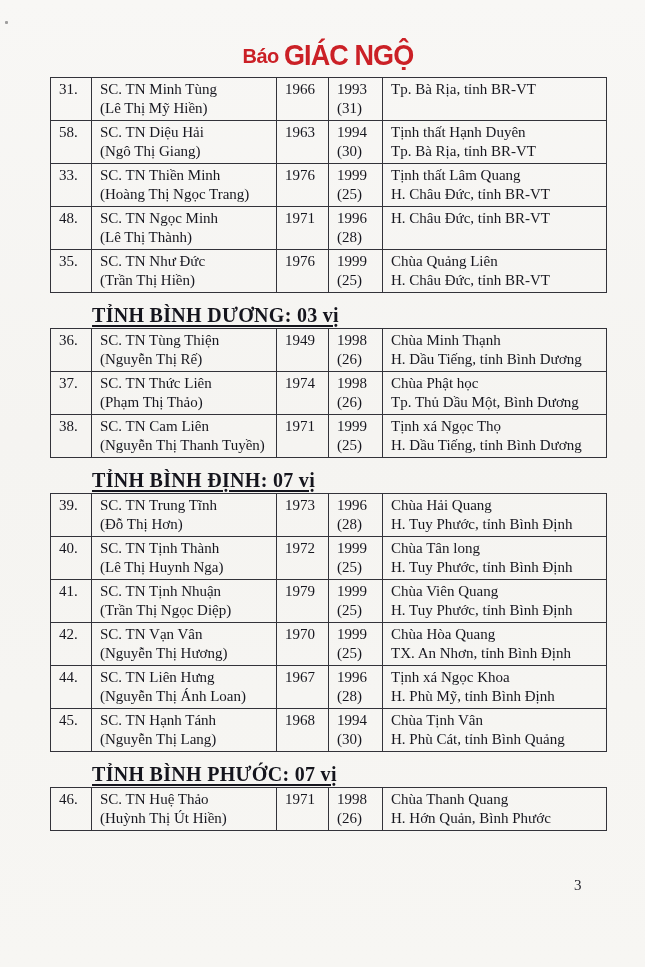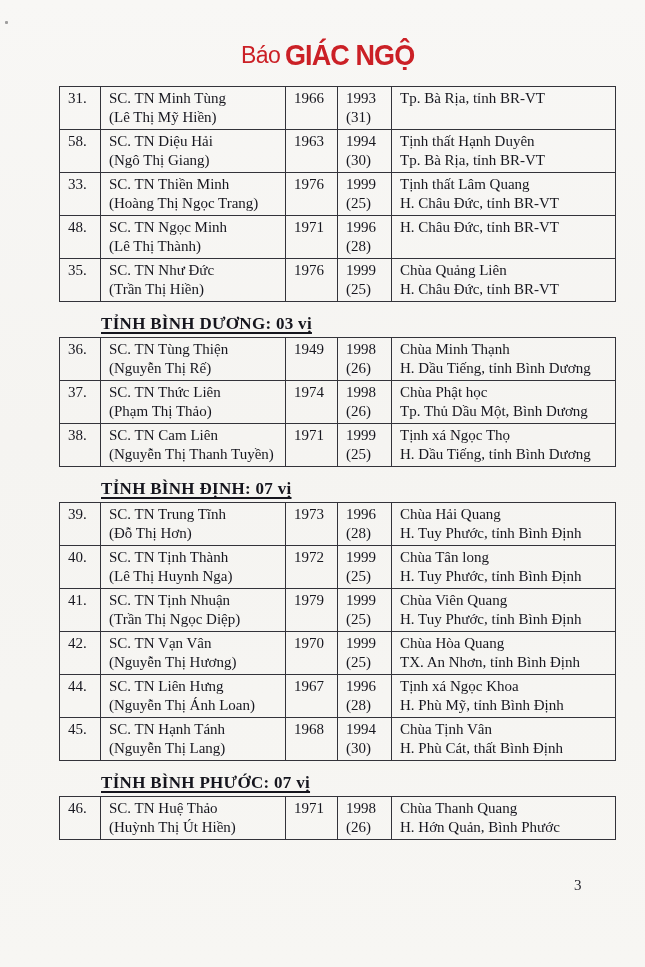--- a/index.html
+++ b/index.html
@@ -10,27 +10,27 @@
   }
   .page{
     position:relative;width:645px;height:967px;overflow:hidden;
     background:linear-gradient(180deg,#f8f7f5 0%,#f5f4f1 45%,#f7f6f3 100%);
     color:#1b1b24;
   }
   .speck{position:absolute;left:5px;top:21px;width:3px;height:3px;background:#555;opacity:.55;border-radius:1px;}
   
   .logo{position:absolute;top:38px;left:0;width:100%;text-align:center;white-space:nowrap;
         font-family:"Liberation Sans",sans-serif;}
-  .logo-prefix{font-weight:400;font-size:23px;letter-spacing:-.5px;margin-right:5px;margin-left:25px;}
+  .logo-prefix{font-weight:700;font-size:20px;letter-spacing:-.5px;margin-right:5px;margin-left:25px;}
   .logo-title{font-weight:800;font-size:30px;letter-spacing:-1px;display:inline-block;transform:scaleX(.9);transform-origin:left center;vertical-align:-2px;}
   
   #sections-root{position:absolute;left:47px;top:74px;width:556px;}
-  section{margin:12px;}
+  section{margin:3px;}
   .section-header{
-    font-size:17px;font-weight:700;line-height:20px;
+    font-size:20px;font-weight:700;line-height:20px;
     margin:12px 0 3px 42px;letter-spacing:.3px;
     text-decoration:underline;text-decoration-thickness:1.6px;text-underline-offset:3px;
     color:#15151d;
   }
   table.roster{border-collapse:collapse;table-layout:fixed;width:556px;}
   table.roster td{
     border:1.6px solid #33333a;
     vertical-align:top;
     font-size:15px;line-height:19px;
     padding:2px 3px 0 8px;
@@ -380,21 +380,21 @@
     </td>
     <td class="col-birth">
       <div class="cell-line">1968</div>
     </td>
     <td class="col-ord">
       <div class="cell-line">1994</div>
       <div class="cell-line">(30)</div>
     </td>
     <td class="col-place">
       <div class="cell-line">Chùa Tịnh Vân</div>
-      <div class="cell-line">H. Phù Cát, thất Bình Định</div>
+      <div class="cell-line">H. Phù Cát, tỉnh Bình Quảng</div>
     </td>
   </tr>
 </tbody>
     </table>
   </section>
 
   <section>
     <h2 class="section-header">TỈNH BÌNH PHƯỚC: 07 vị</h2>
     <table class="roster">
       <colgroup>

